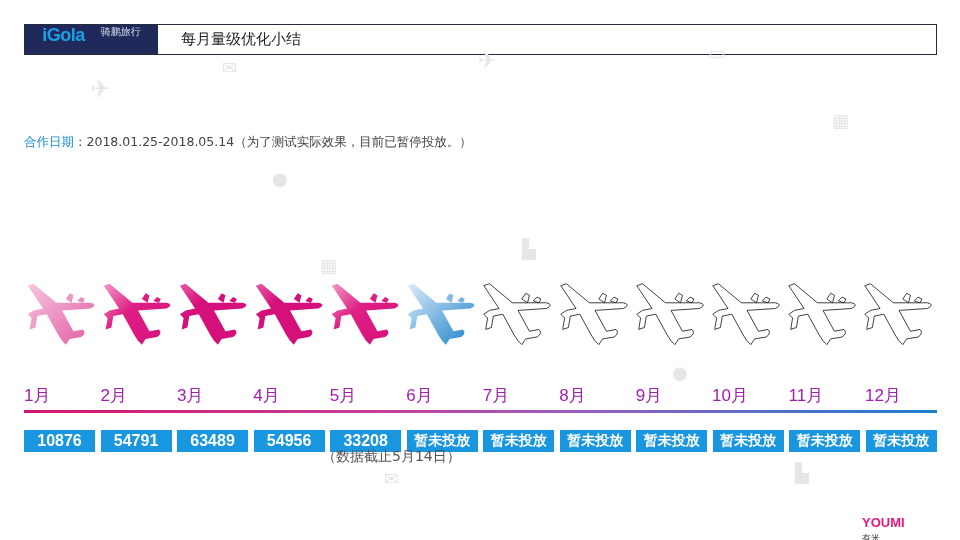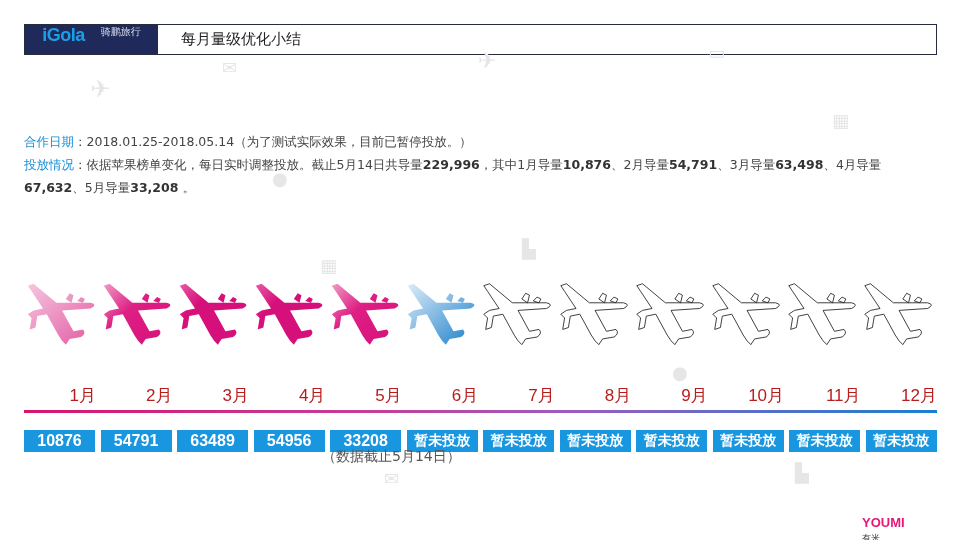--- a/index.html
+++ b/index.html
@@ -10,21 +10,21 @@
   .logo-en{color:#1aa0e8;font-family:"Liberation Sans",sans-serif;font-weight:bold;font-size:18px;letter-spacing:-0.5px;}
   .logo-cn{color:#d8dcea;font-size:10px;font-family:"DejaVu Serif",serif;}
   .title{padding-left:23px;font-size:15px;color:#222;display:flex;align-items:center;}
   .bg-icon{position:absolute;color:#e6e6e6;font-size:18px;}
   .info{position:absolute;left:24px;top:130px;width:890px;font-size:12.5px;line-height:23px;color:#444;}
   .info .lbl{color:#1a8fd6;}
   .info b{color:#333;}
   .planes{position:absolute;left:24px;top:276px;width:913px;height:84px;display:flex;justify-content:space-between;}
   .plane{width:78px;height:84px;}
   .months{position:absolute;left:24px;top:384px;width:913px;display:flex;justify-content:space-between;}
-  .month{width:72px;text-align:right;font-size:17px;color:#b91c1c;font-family:"Liberation Sans",sans-serif;}
+  .month{width:72px;text-align:left;font-size:17px;color:#a21caf;font-family:"Liberation Sans",sans-serif;}
   .timeline{position:absolute;left:24px;top:410px;width:913px;height:3px;background:linear-gradient(90deg,#d6156f 0%,#c3409a 40%,#9b5cc0 60%,#1a7fd0 100%);}
   .values{position:absolute;left:24px;top:430px;width:913px;display:flex;justify-content:space-between;}
   .val{width:71px;height:22px;background:#1996e0;color:#fff;font-weight:bold;font-size:16px;display:flex;align-items:center;justify-content:center;font-family:"Liberation Sans",sans-serif;text-align:right;}
   .val.cn{font-size:14px;font-family:"DejaVu Sans",sans-serif;}
   .note{position:absolute;left:322px;top:448px;font-size:14px;color:#555;}
   .brand{position:absolute;left:862px;top:515px;display:flex;align-items:baseline;gap:2px;flex-direction:column;}
   .brand-en{color:#e8157a;font-weight:bold;font-size:13px;font-family:"Liberation Sans",sans-serif;}
   .brand-cn{color:#444;font-size:9px;}
 </style>
 </head>
@@ -46,23 +46,20 @@
 <span class="bg-icon" style="left:272px;top:168px;">●</span>
 <span class="bg-icon" style="left:320px;top:255px;">▦</span>
 <span class="bg-icon" style="left:522px;top:238px;">▙</span>
 <span class="bg-icon" style="left:672px;top:362px;">●</span>
 <span class="bg-icon" style="left:384px;top:468px;">✉</span>
 <span class="bg-icon" style="left:795px;top:462px;">▙</span>
 
 <div class="info">
   <div>
     <span class="lbl">合作日期</span><span>：2018.01.25-2018.05.14（为了测试实际效果，目前已暂停投放。）</span>
-  </div>
-  <div>
-    <span class="lbl">投放情况</span><span>：依据苹果榜单变化，每日实时调整投放。截止5月14日共导量</span><b>229,996</b><span>，其中1月导量</span><b>10,876</b><span>、2月导量</span><b>54,791</b><span>、3月导量</span><b>63,498</b><span>、4月导量</span><b>67,632</b><span>、5月导量</span><b>33,208</b><span> 。</span>
   </div>
 </div>
 
 <svg width="0" height="0" style="position:absolute">
   <defs>
     <symbol id="plane" viewBox="0 0 80 80">
       <path d="M4 6 L10 4 L34 24 L70 24 Q78 26 70 30 L40 32 L52 54 L62 52 Q66 56 60 60 L48 62 L44 68 L40 64 L36 58 L24 36 L14 38 L12 50 L6 52 L8 40 L4 36 L10 32 L20 30 L8 12 Z M44 20 L48 14 L52 16 L50 24 Z M56 22 L60 18 L64 20 L62 24 Z"></path>
     </symbol>
     <linearGradient id="g1" x1="0" y1="0" x2="1" y2="1">
         <stop offset="0" stop-color="#f6c6df"></stop>

